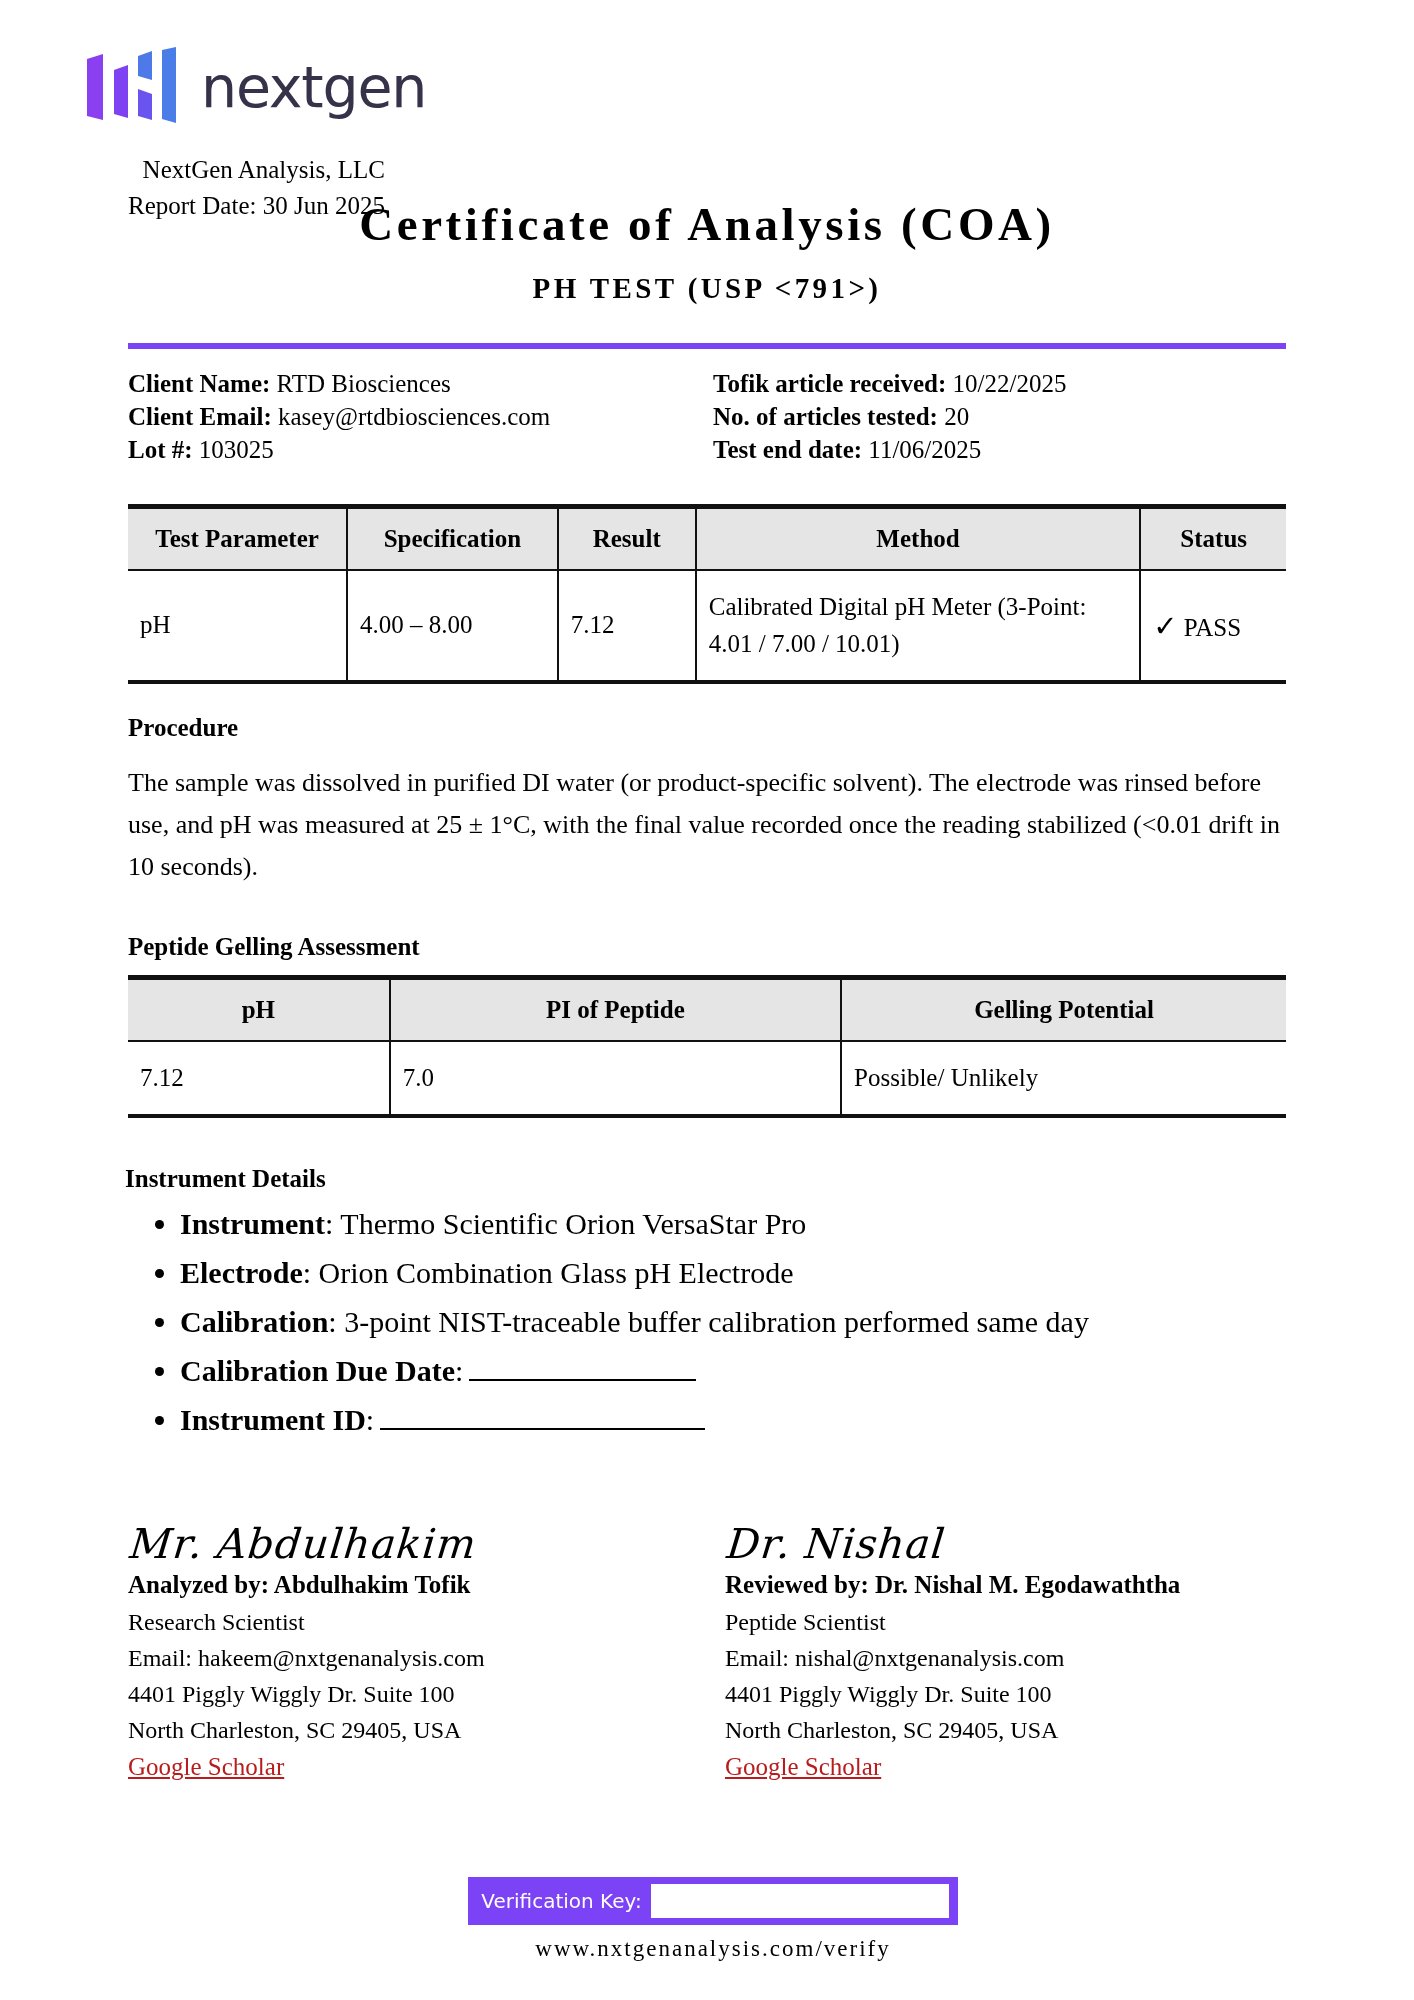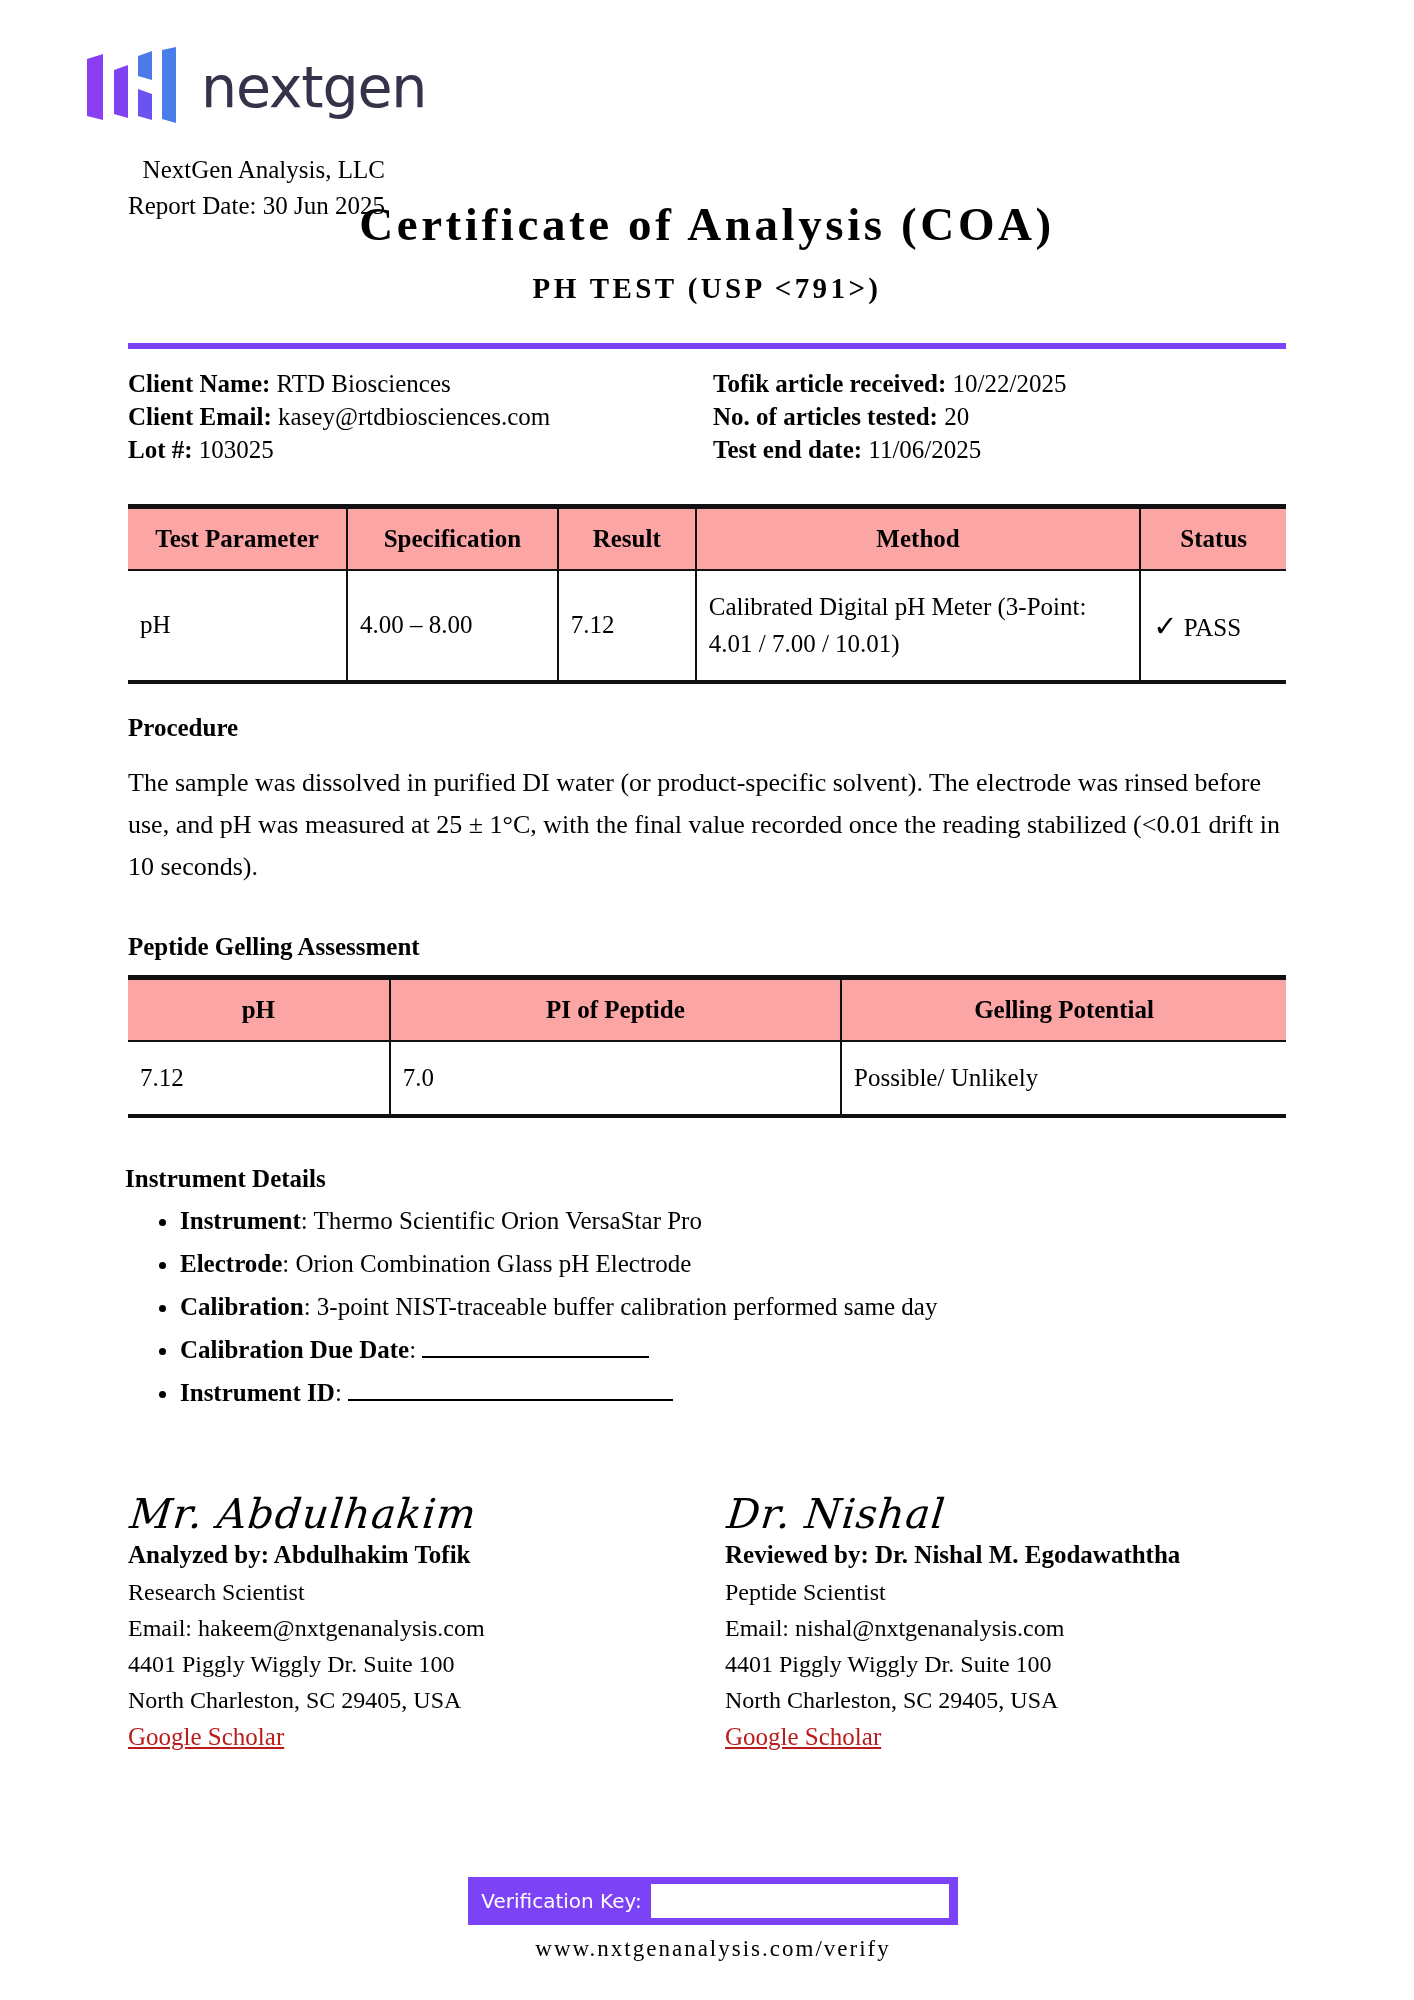--- a/index.html
+++ b/index.html
@@ -94,21 +94,21 @@
 
   
   table {
     width: 100%;
     border-collapse: collapse;
     font-size: 25px;
   }
   .tbl-wrap { margin-top: 38px; }
   .tbl-wrap.gelling { margin-top: 14px; }
   table thead th {
-    background: #fca5a5;
+    background: #e5e5e5;
     font-weight: bold;
     border-top: 5px solid #111111;
     border-bottom: 2px solid #111111;
     border-left: 2px solid #111111;
     padding: 16px 12px;
     text-align: center;
     vertical-align: middle;
   }
   table thead th:first-child { border-left: none; }
   table tbody td {
@@ -143,21 +143,21 @@
   }
   h3.section.gelling-h { margin-top: 45px; }
   h3.section.instrument-h { margin-top: 47px; margin-left: -3px; }
   p.body-text {
     font-size: 26px;
     line-height: 1.62;
     margin: 20px 0 0 0;
     text-align: left;
   }
   ul.details {
-    font-size: 25px;
+    font-size: 30px;
     line-height: 1.2;
     margin: 8px 0 0 0;
     padding-left: 52px;
   }
   ul.details li { margin-top: 13px; }
   ul.details li b { font-weight: bold; }
   .blank-line {
     display: inline-block;
     border-bottom: 2px solid #000;
     vertical-align: baseline;

